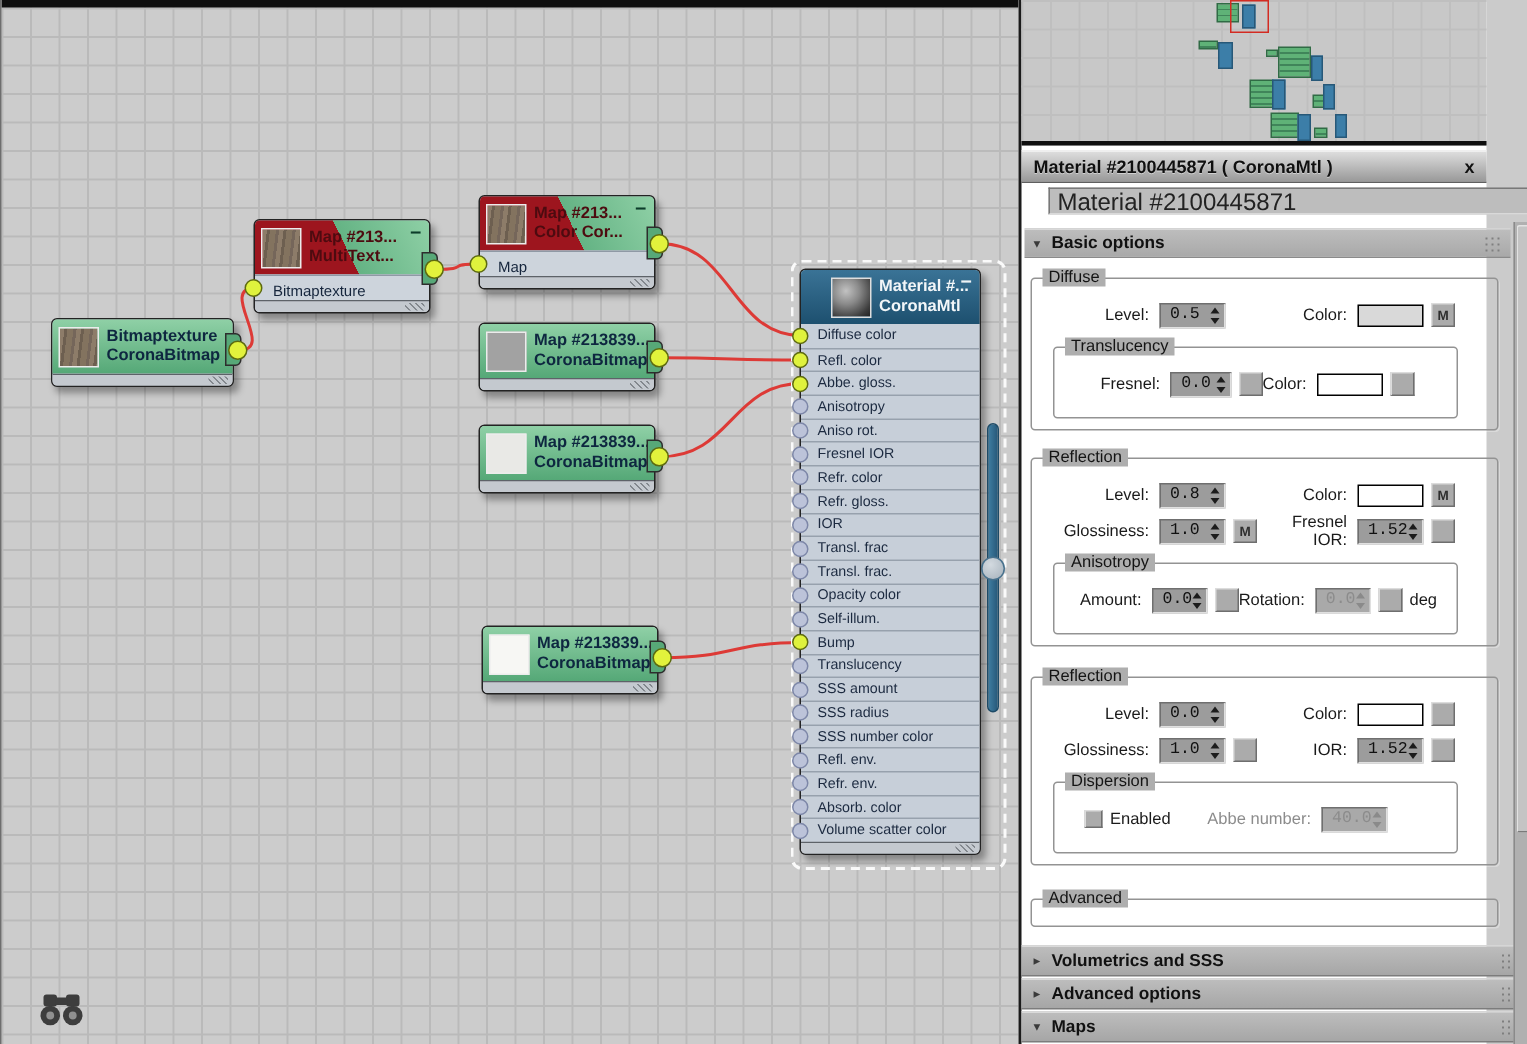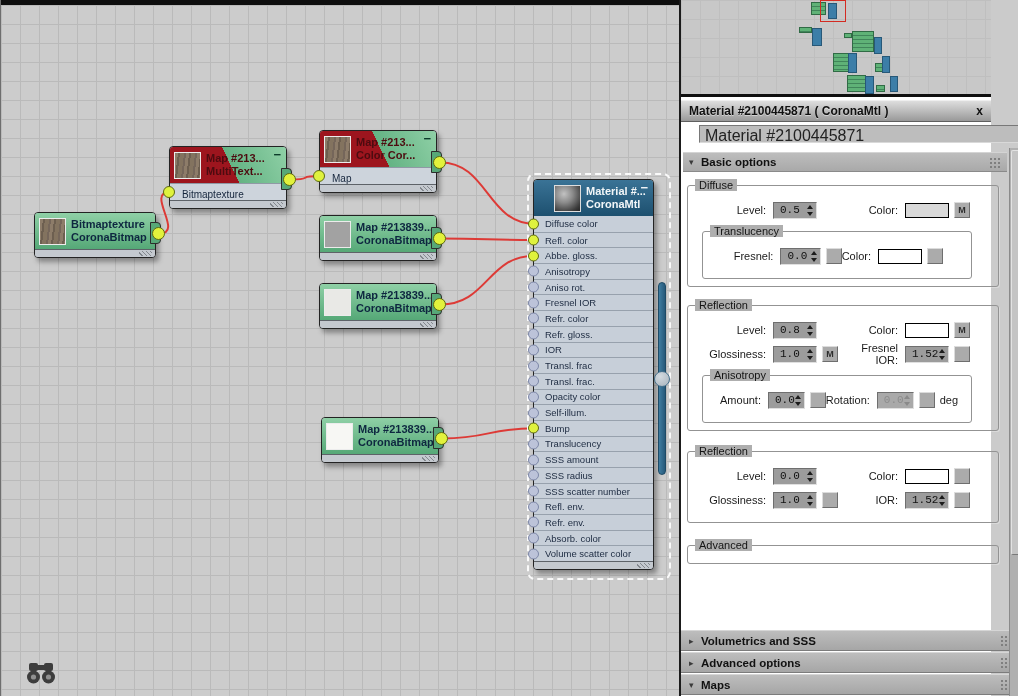--- a/index.html
+++ b/index.html
@@ -293,21 +293,21 @@
           <div class="mslot">
             <span class="in-dot"></span>
             <span>SSS amount</span>
           </div>
           <div class="mslot">
             <span class="in-dot"></span>
             <span>SSS radius</span>
           </div>
           <div class="mslot">
             <span class="in-dot"></span>
-            <span>SSS scatter number</span>
+            <span>SSS number color</span>
           </div>
           <div class="mslot">
             <span class="in-dot"></span>
             <span>Refl. env.</span>
           </div>
           <div class="mslot">
             <span class="in-dot"></span>
             <span>Refr. env.</span>
           </div>
           <div class="mslot">
@@ -503,20 +503,37 @@
         <span class="spin">
           <span class="spin-val">1.52</span>
           <span class="spin-arr">
               <i class="tu"></i>
               <i class="td"></i>
             </span>
         </span>
         <span class="mapbtn"></span>
         <span class="tsp"></span>
       </div>
+      <div class="group subgroup">
+        <span class="gtitle">Dispersion</span>
+        <div class="prow">
+          <span style="width:14px"></span>
+          <span class="chk"></span>
+          <span class="lab">Enabled</span>
+          <span class="lab lab2 dis">Abbe number:</span>
+          <span class="spin dis">
+            <span class="spin-val">40.0</span>
+            <span class="spin-arr">
+                <i class="tu"></i>
+                <i class="td"></i>
+              </span>
+          </span>
+          <span class="tsp" style="width:40px"></span>
+        </div>
+      </div>
     </div>
 
 
     <div class="group" style="margin-top:22px">
       <span class="gtitle">Advanced</span>
 
     </div>
 
   </div>
 

